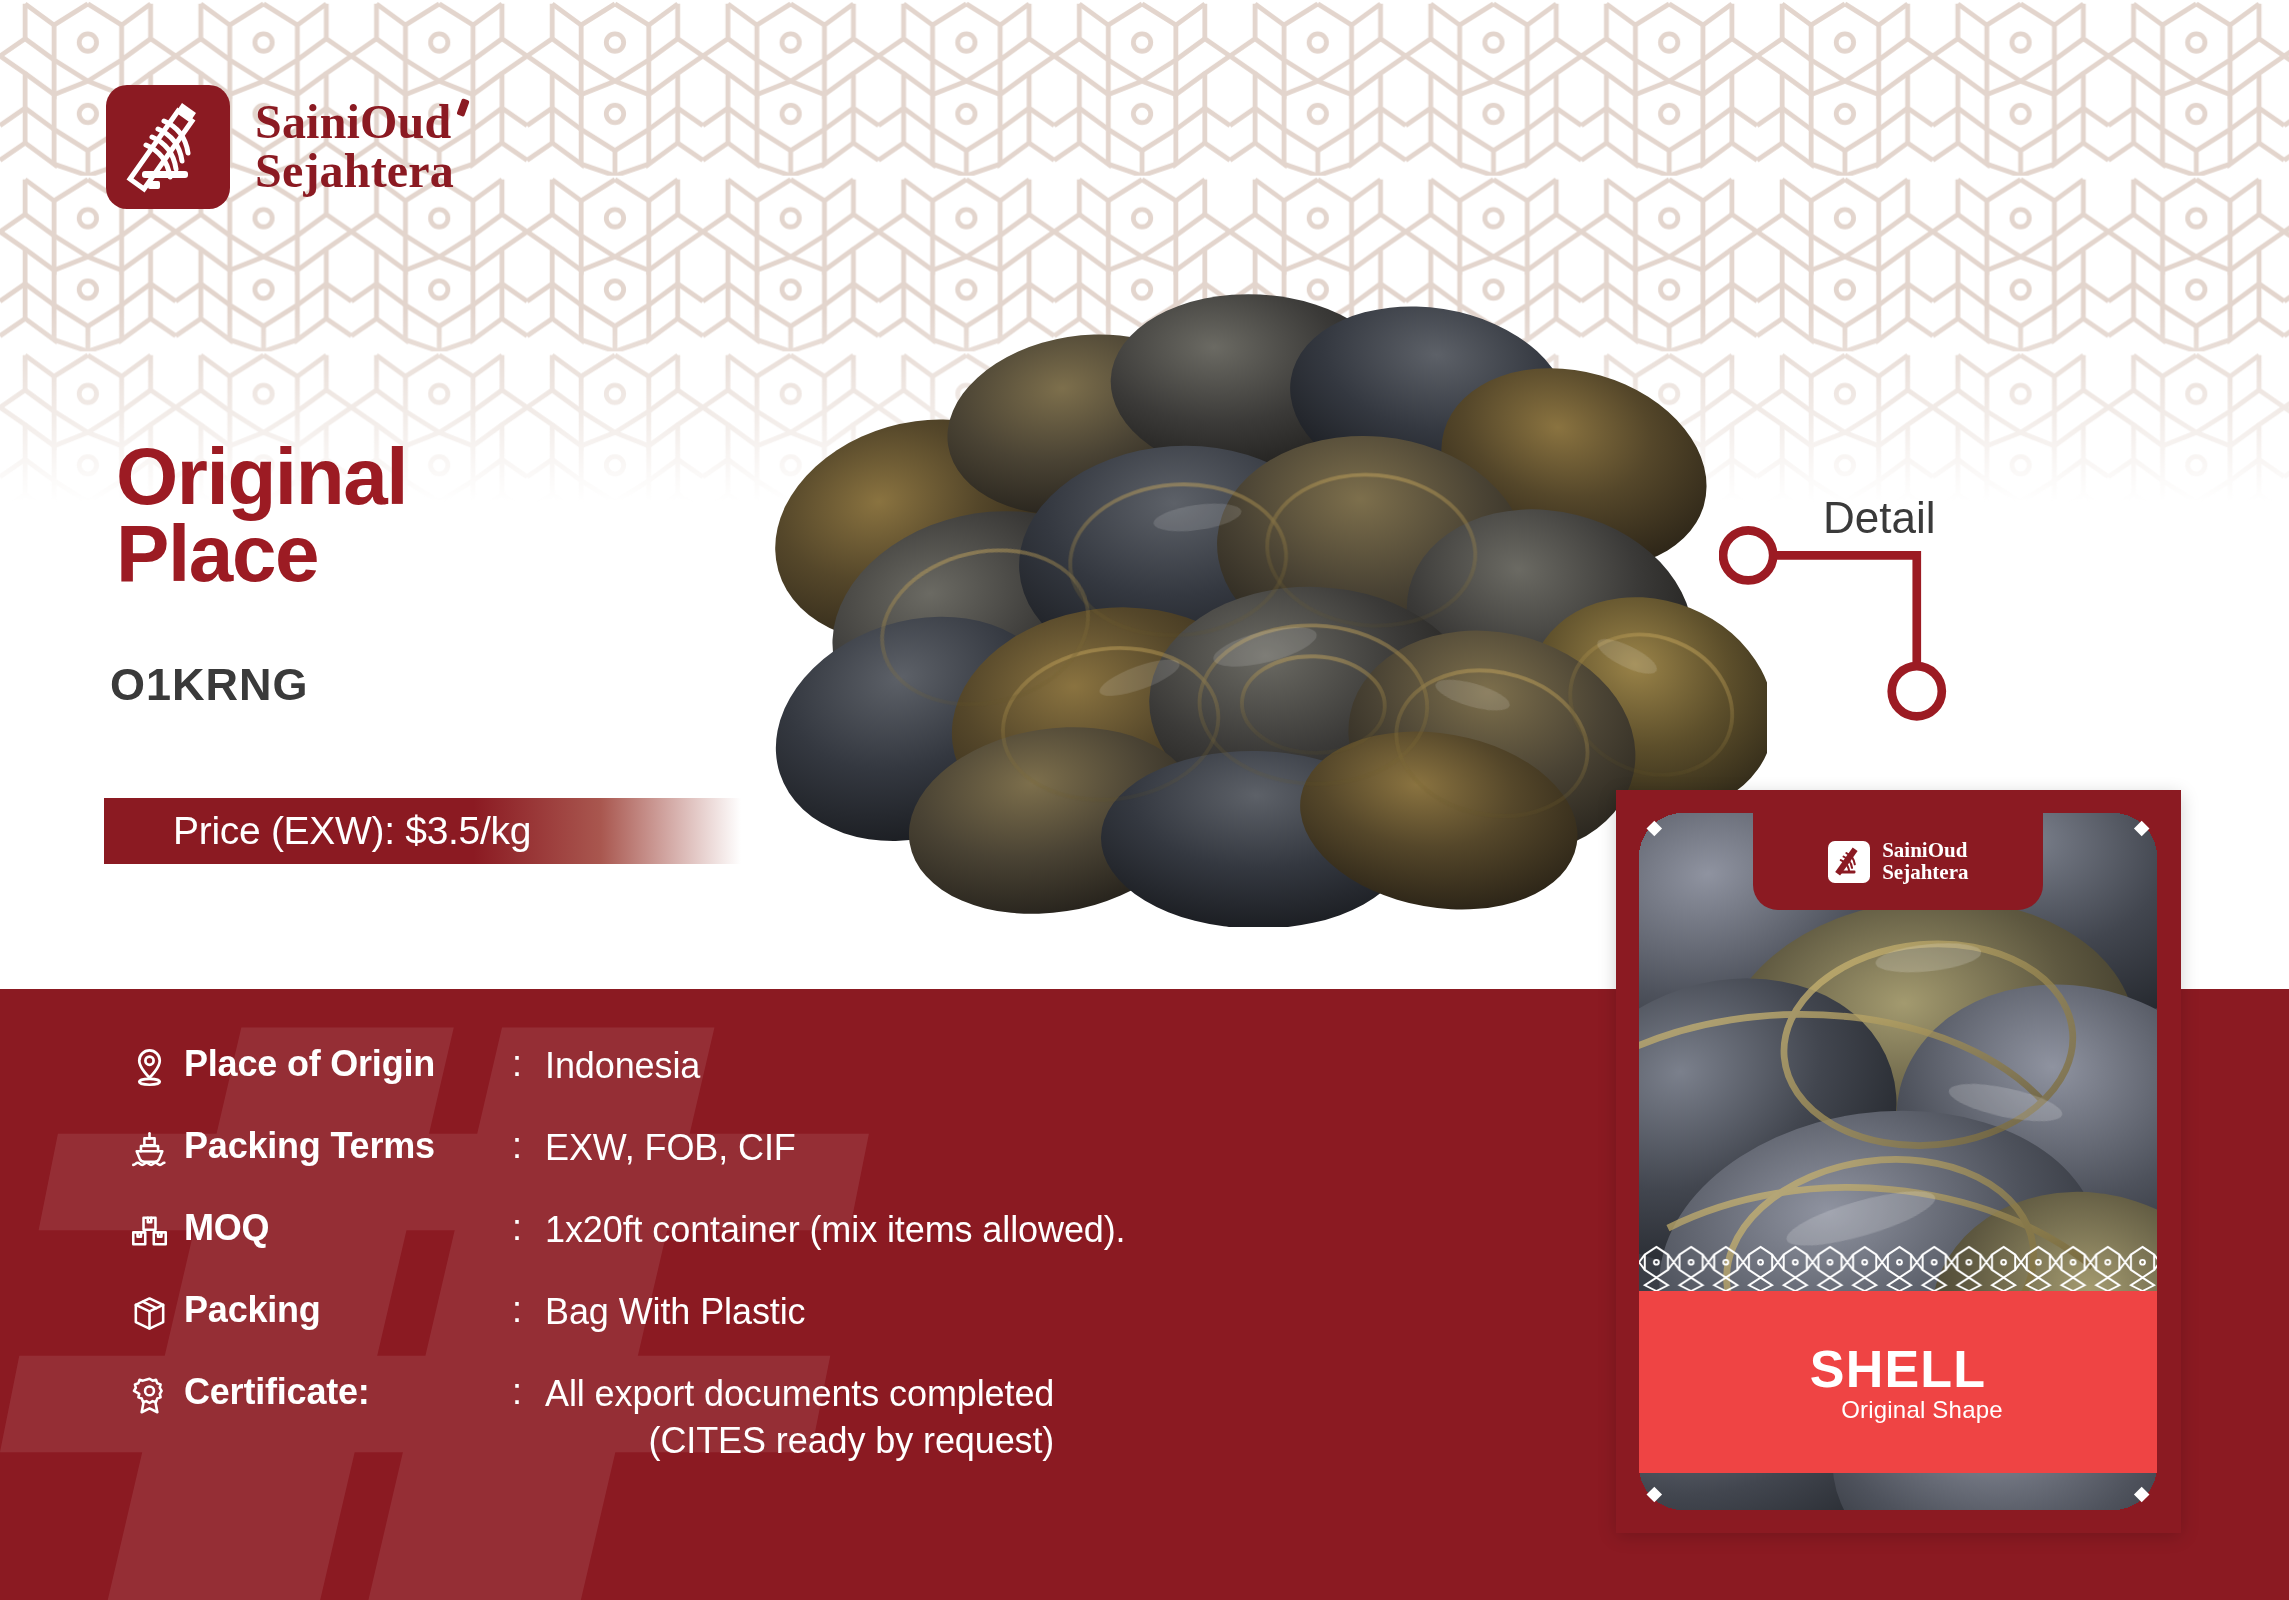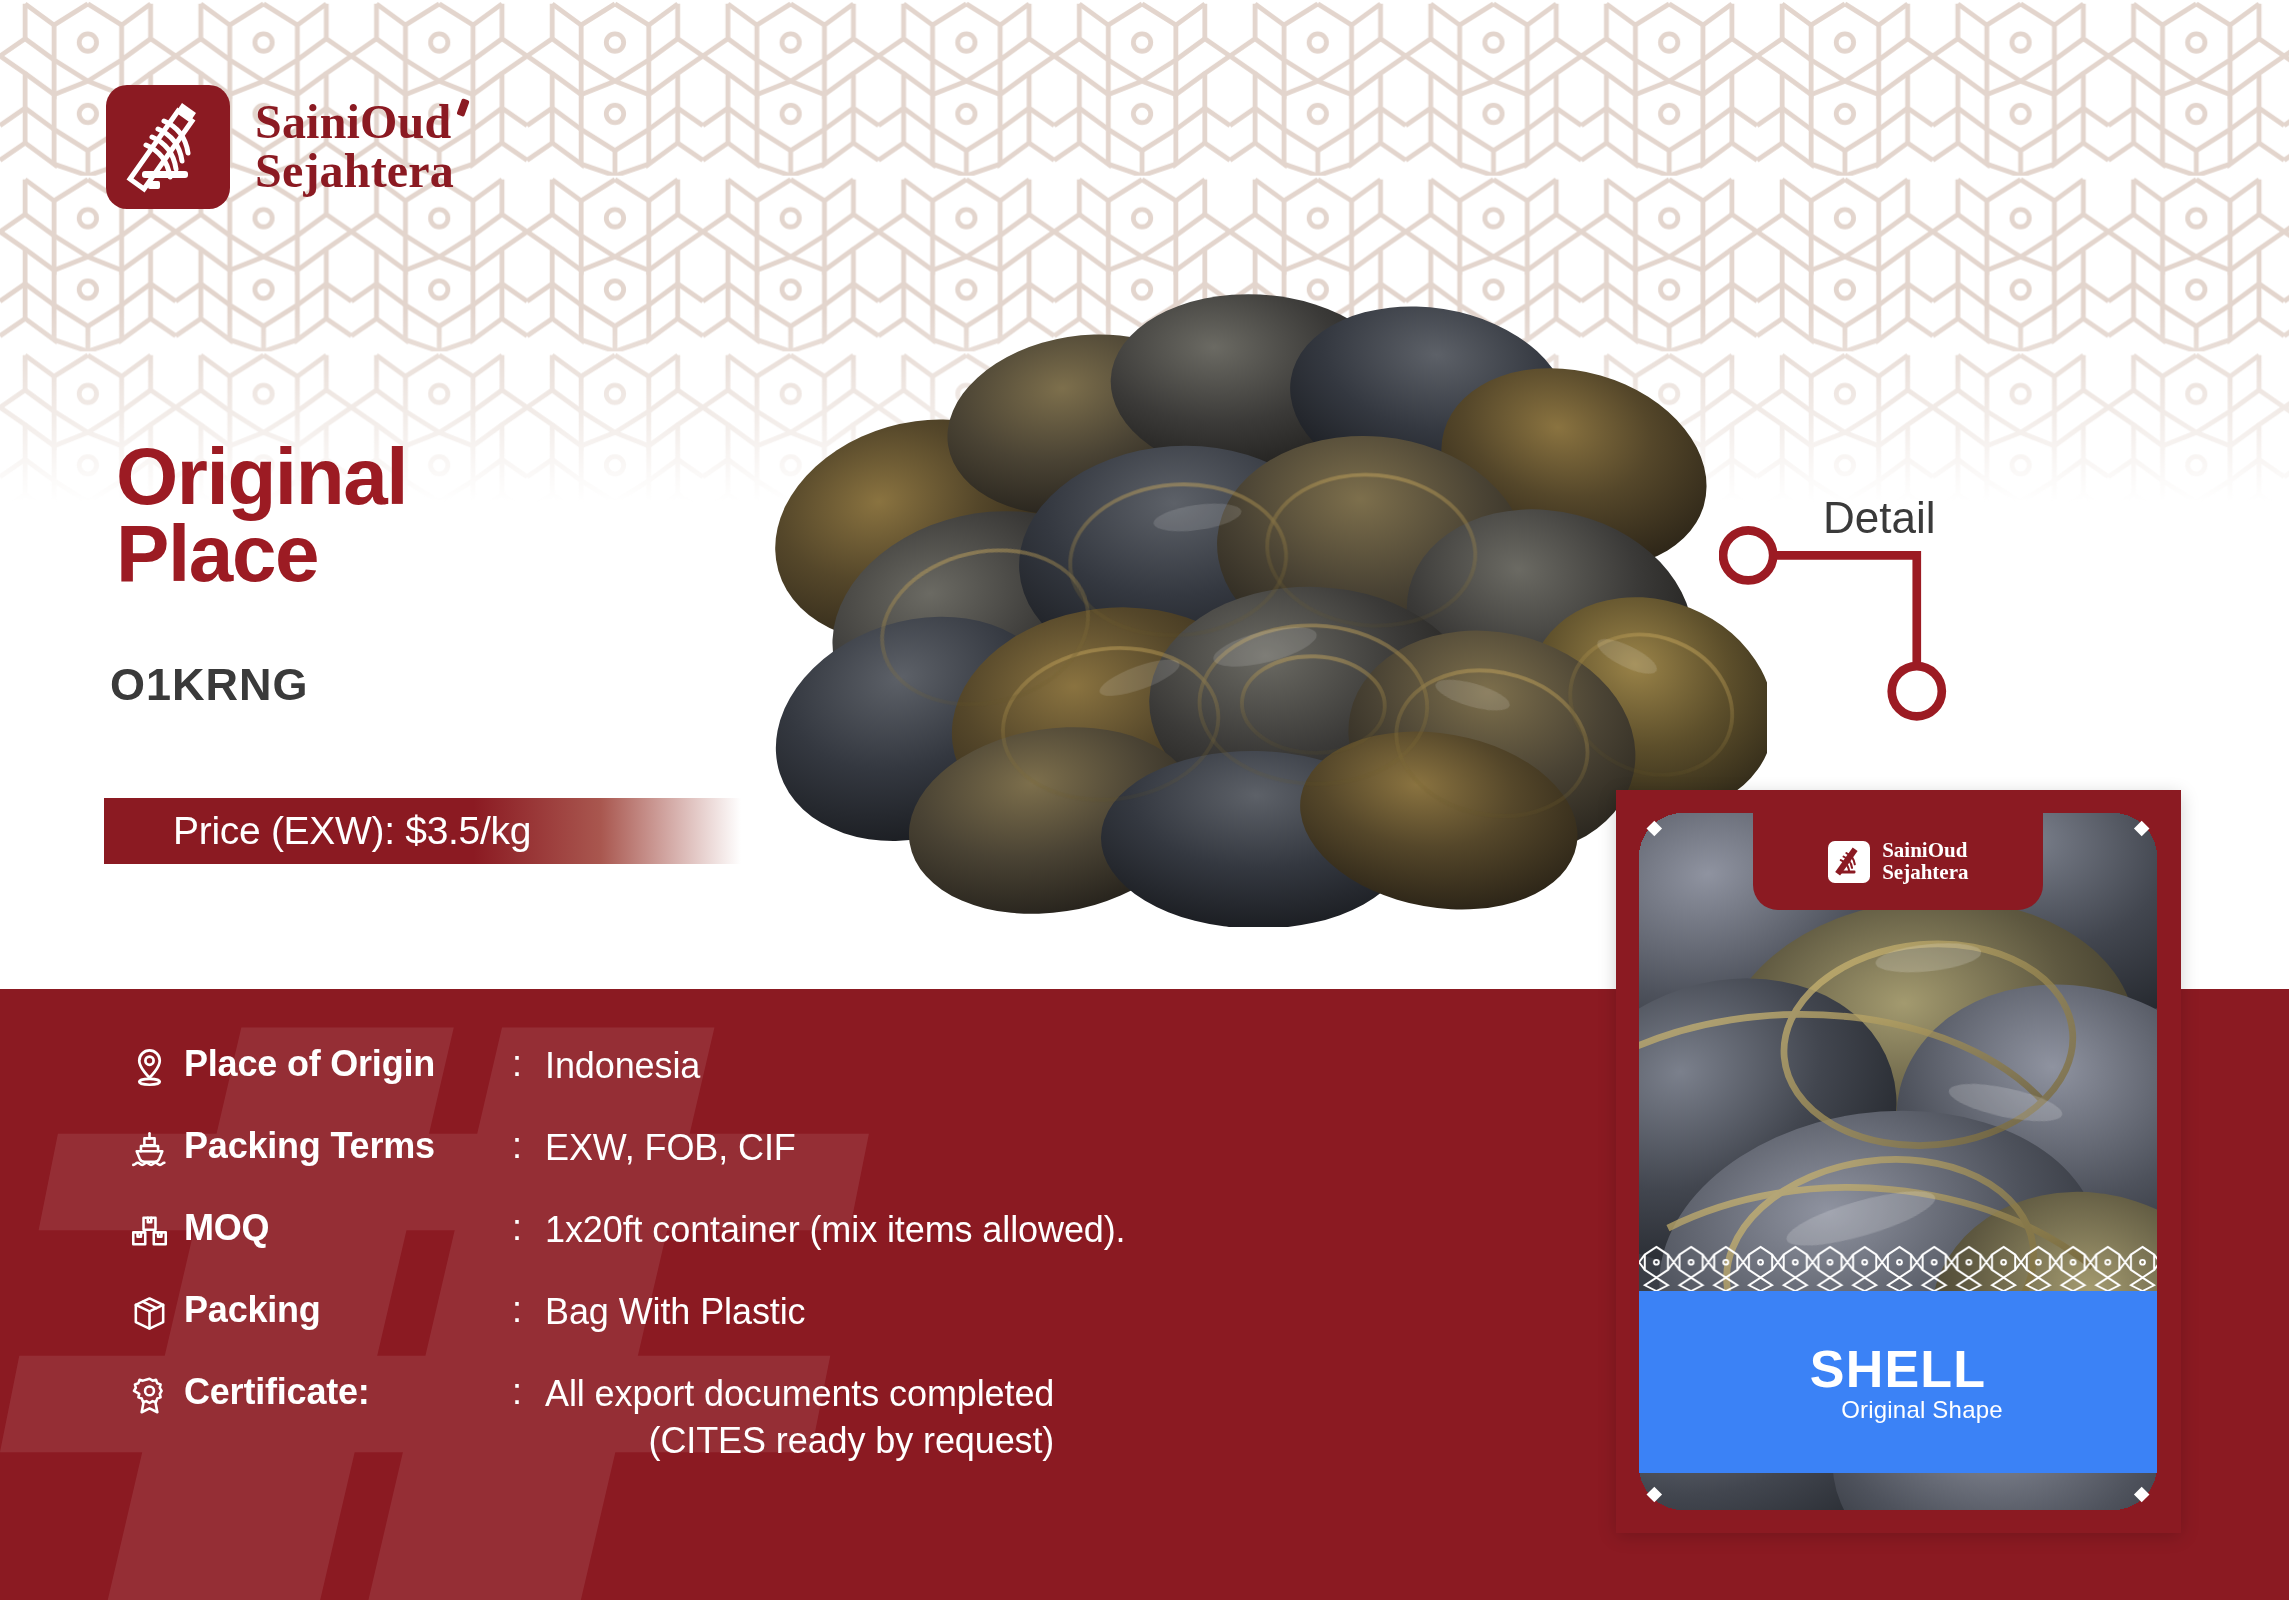--- a/index.html
+++ b/index.html
@@ -147,21 +147,21 @@
     transform:rotate(45deg);left:9.7px;top:9.7px;
   }
   .card-corner-arc{
     position:absolute;left:0;top:0;width:44px;height:44px;
     background:#8B1A22;
     -webkit-mask-image:radial-gradient(circle at 44px 44px, transparent 0 44px, #000 44px);
     mask-image:radial-gradient(circle at 44px 44px, transparent 0 44px, #000 44px);
   }
   #card-footer{
     position:absolute;left:25px;right:25px;bottom:60px;height:182px;
-    background:#3b82f6;z-index:6;
+    background:#ef4444;z-index:6;
     display:flex;flex-direction:column;align-items:center;justify-content:center;gap:3px;
   }
   #card-footer-title{
     color:#ffffff;font-size:52px;font-weight:700;letter-spacing:1.2px;line-height:1;
   }
   #card-footer-sub{
     color:#ffffff;font-size:24px;font-weight:400;letter-spacing:0.2px;line-height:1;margin-left:48px;
   }
   #card-ornament{
     position:absolute;left:25px;right:25px;bottom:241px;height:46px;z-index:6;

